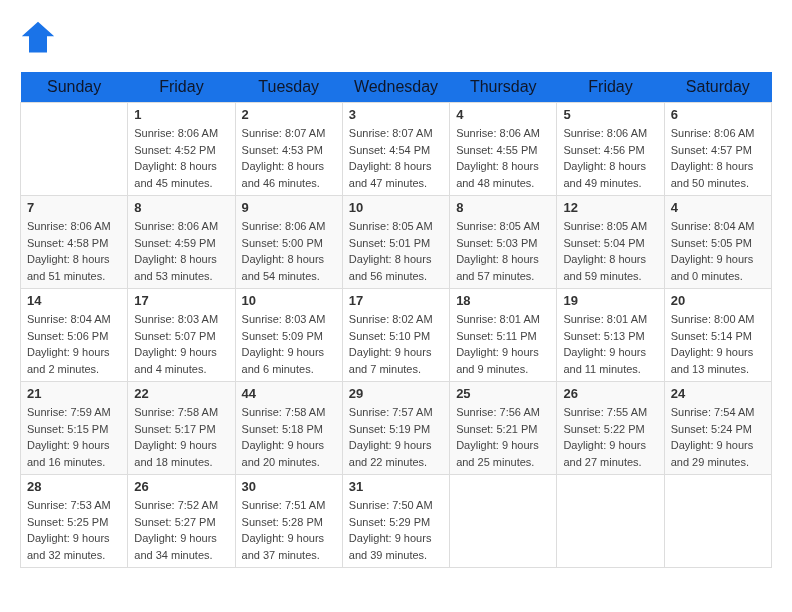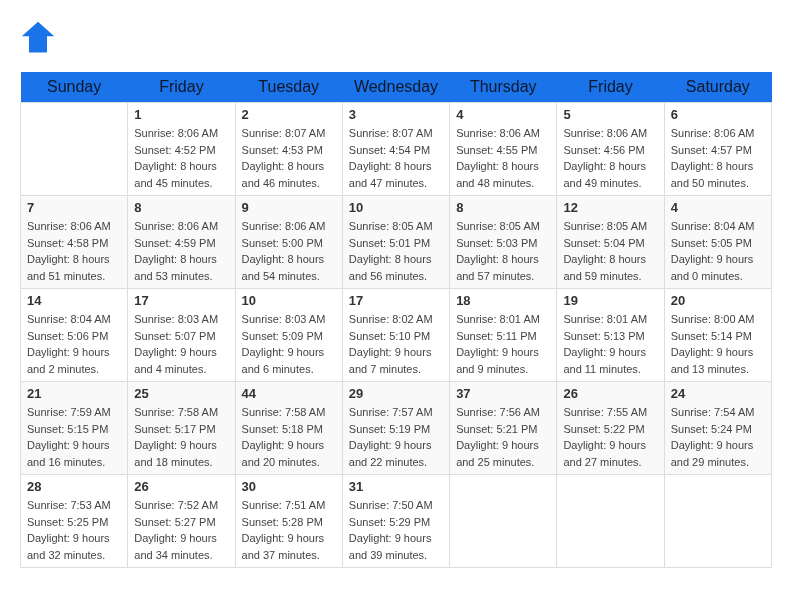--- a/index.html
+++ b/index.html
@@ -203,33 +203,33 @@
           <div class="day-number">20</div>
           <div class="day-info">Sunrise: 8:00 AM<br>Sunset: 5:14 PM<br>Daylight: 9 hours and 13 minutes.</div>
         </td>
       </tr>
       <tr>
         <td>
           <div class="day-number">21</div>
           <div class="day-info">Sunrise: 7:59 AM<br>Sunset: 5:15 PM<br>Daylight: 9 hours and 16 minutes.</div>
         </td>
         <td>
-          <div class="day-number">25</div>
+          <div class="day-number">22</div>
           <div class="day-info">Sunrise: 7:58 AM<br>Sunset: 5:17 PM<br>Daylight: 9 hours and 18 minutes.</div>
         </td>
         <td>
           <div class="day-number">44</div>
           <div class="day-info">Sunrise: 7:58 AM<br>Sunset: 5:18 PM<br>Daylight: 9 hours and 20 minutes.</div>
         </td>
         <td>
           <div class="day-number">29</div>
           <div class="day-info">Sunrise: 7:57 AM<br>Sunset: 5:19 PM<br>Daylight: 9 hours and 22 minutes.</div>
         </td>
         <td>
-          <div class="day-number">37</div>
+          <div class="day-number">25</div>
           <div class="day-info">Sunrise: 7:56 AM<br>Sunset: 5:21 PM<br>Daylight: 9 hours and 25 minutes.</div>
         </td>
         <td>
           <div class="day-number">26</div>
           <div class="day-info">Sunrise: 7:55 AM<br>Sunset: 5:22 PM<br>Daylight: 9 hours and 27 minutes.</div>
         </td>
         <td>
           <div class="day-number">24</div>
           <div class="day-info">Sunrise: 7:54 AM<br>Sunset: 5:24 PM<br>Daylight: 9 hours and 29 minutes.</div>
         </td>

